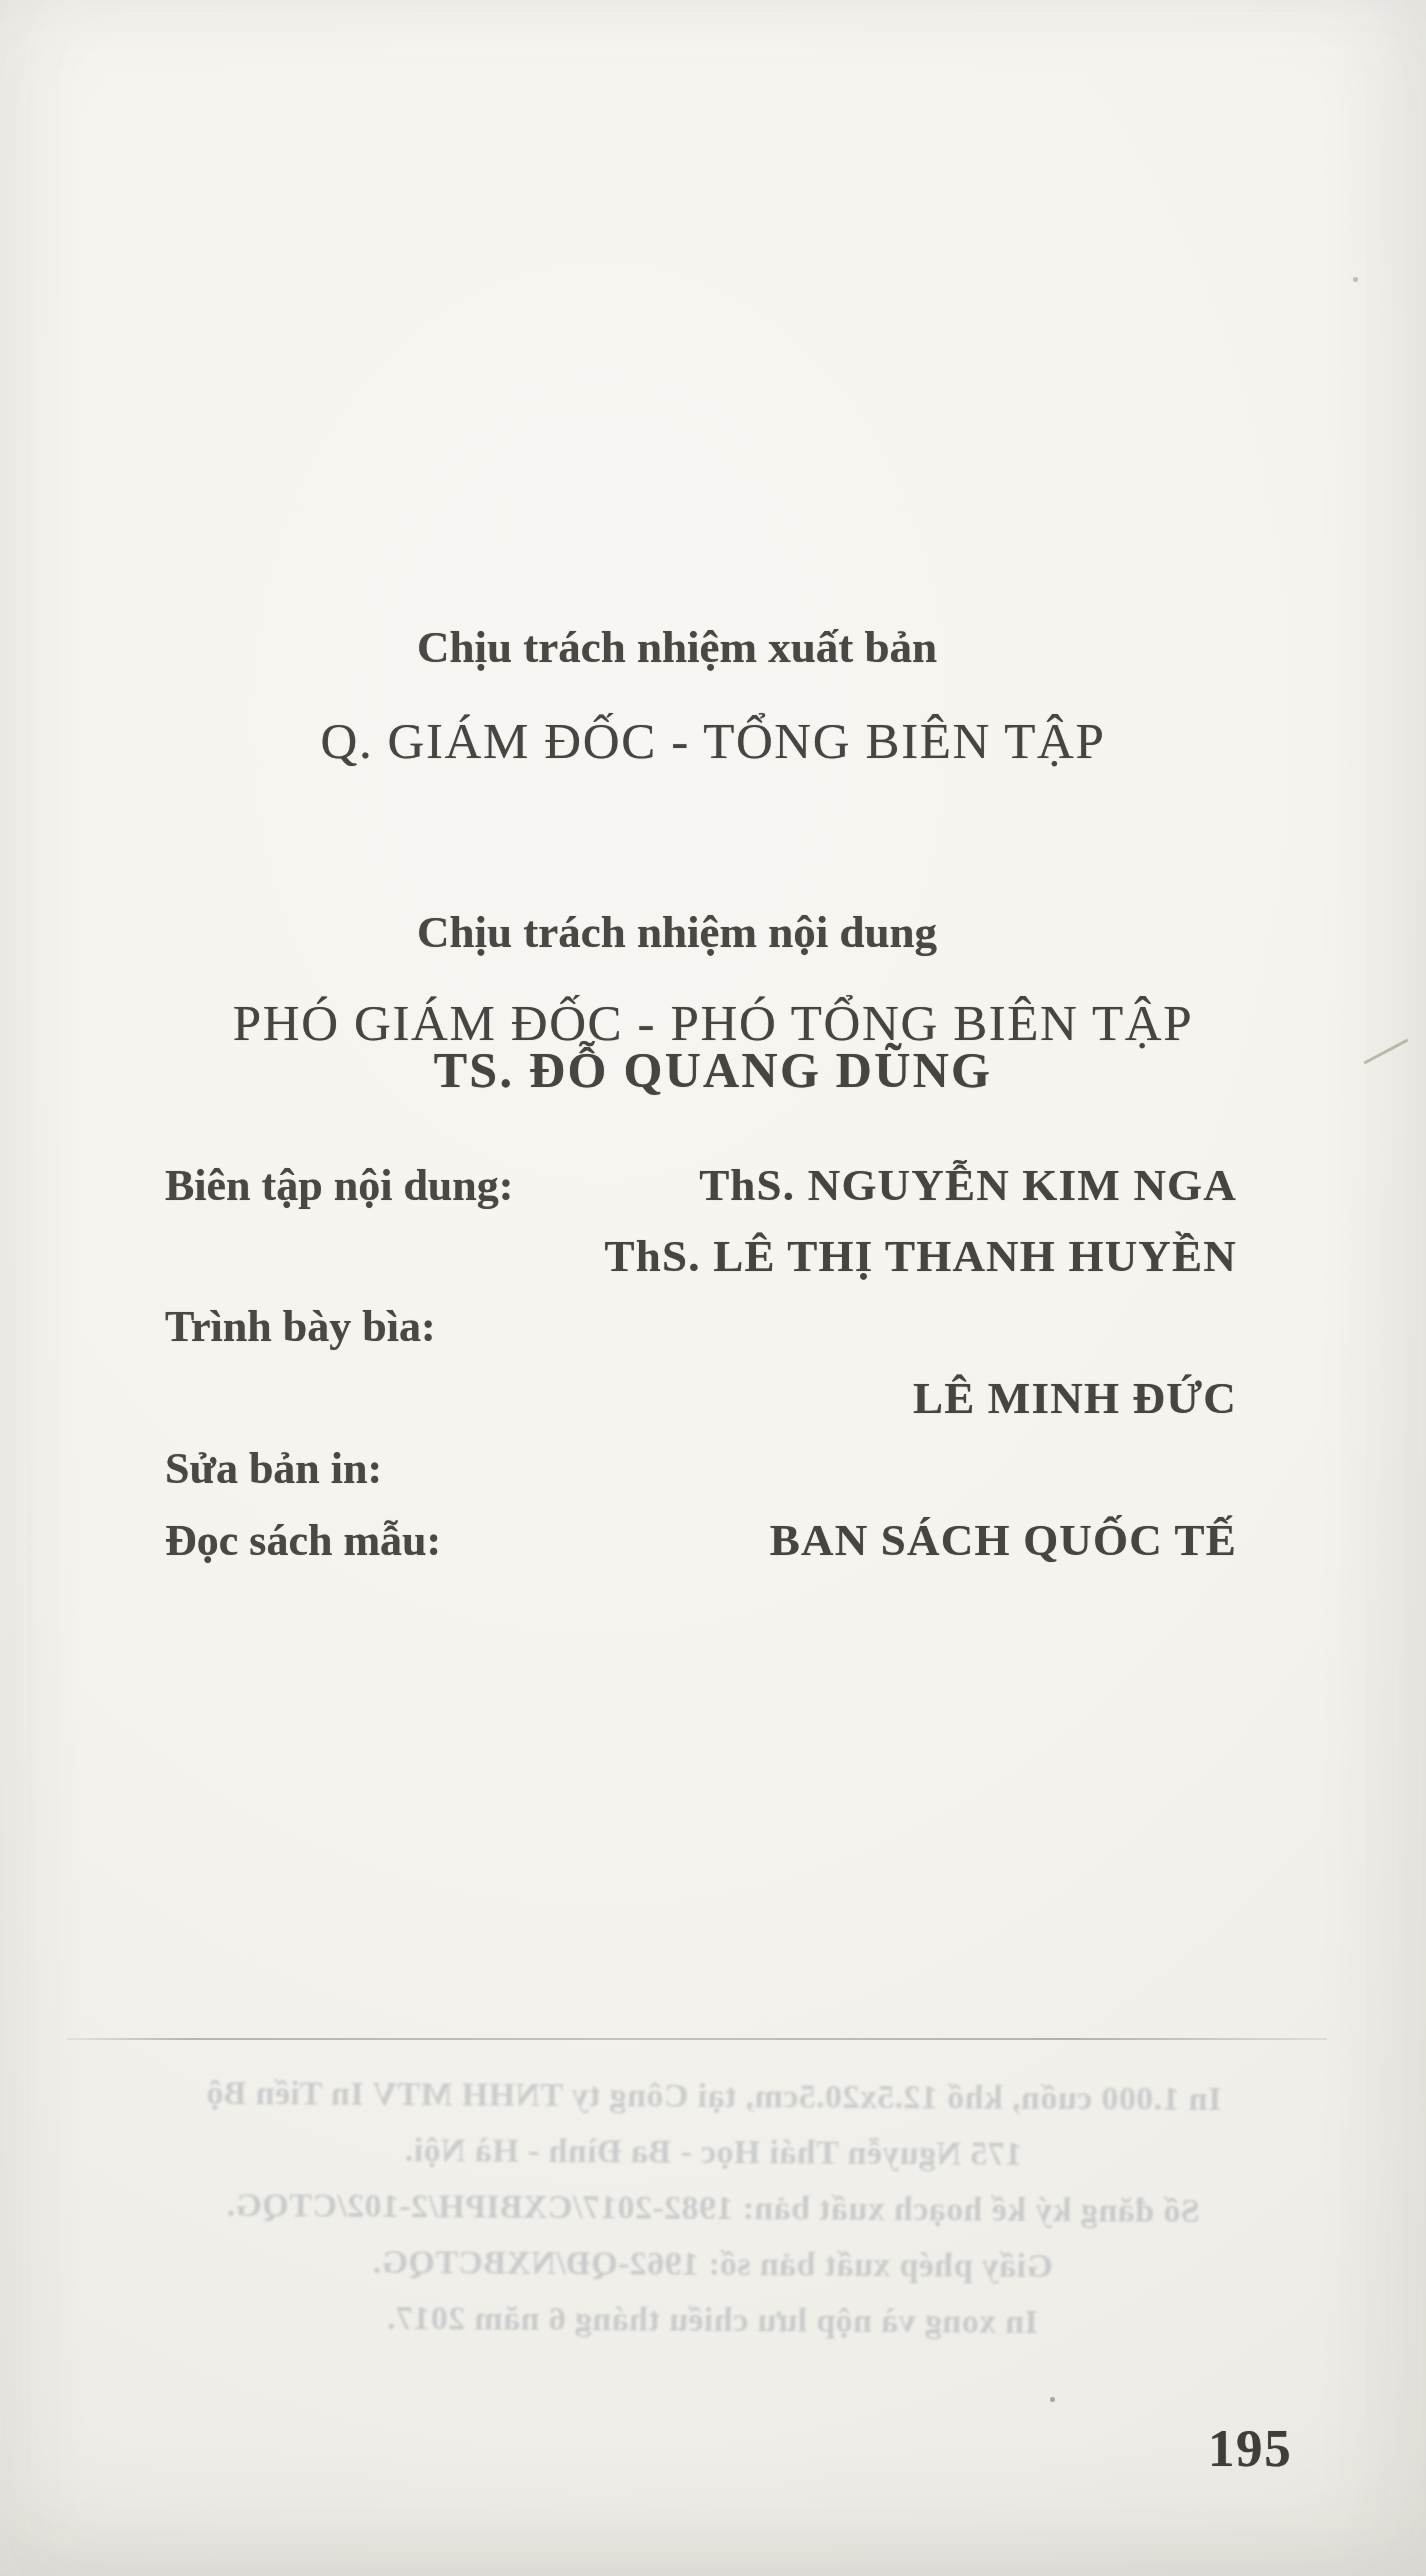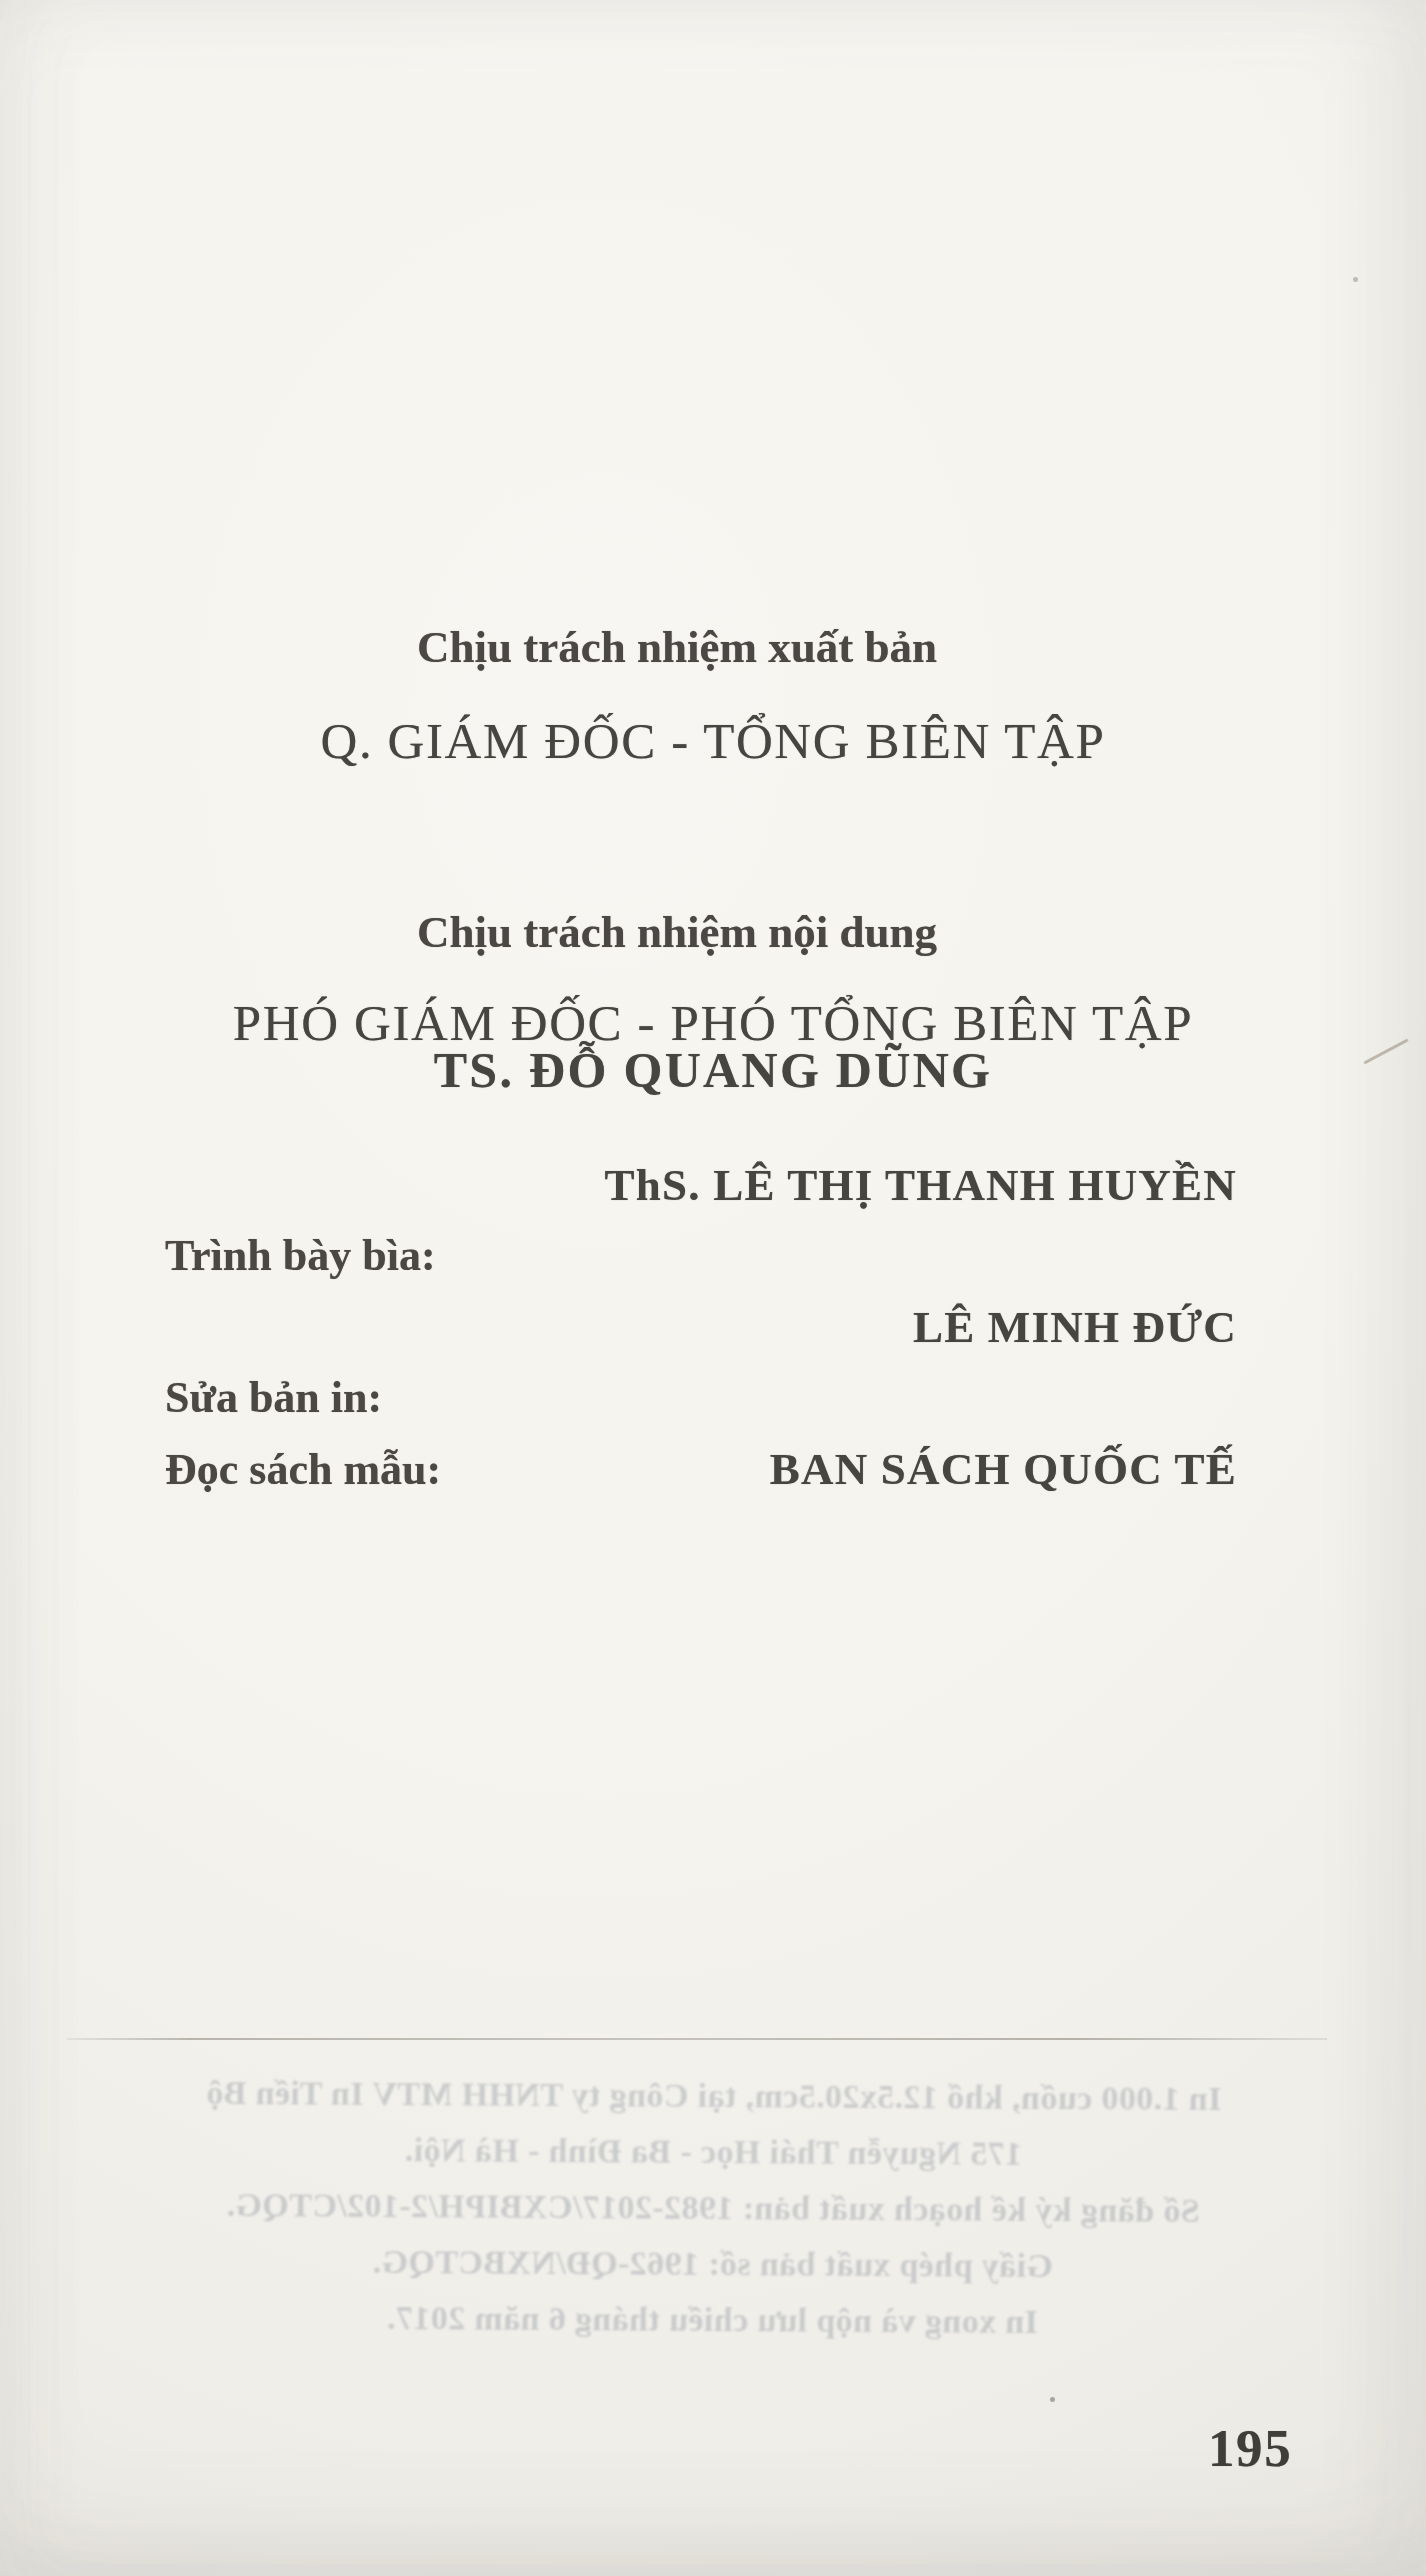--- a/index.html
+++ b/index.html
@@ -172,20 +172,24 @@
 
   <div class="line heading-small" style="top: 621px;">Chịu trách nhiệm xuất bản</div>
   <div class="line caps-title" style="top: 712px;">Q. GIÁM ĐỐC - TỔNG BIÊN TẬP</div>
 
   <div class="line heading-small" style="top: 906px;">Chịu trách nhiệm nội dung</div>
   <div class="line caps-title" style="top: 994px;">PHÓ GIÁM ĐỐC - PHÓ TỔNG BIÊN TẬP</div>
   <div class="line caps-name" style="top: 1041px;">TS. ĐỖ QUANG DŨNG</div>
 
   <div class="credits">
     <div class="credit-row">
+      <span class="credit-label">Biên tập nội dung:</span>
+      <span class="credit-value">ThS. NGUYỄN KIM NGA</span>
+    </div>
+    <div class="credit-row">
       <span class="credit-label"></span>
       <span class="credit-value">ThS. LÊ THỊ THANH HUYỀN</span>
     </div>
     <div class="credit-row">
       <span class="credit-label">Trình bày bìa:</span>
     </div>
     <div class="credit-row">
       <span class="credit-value">LÊ MINH ĐỨC</span>
     </div>
     <div class="credit-row">

